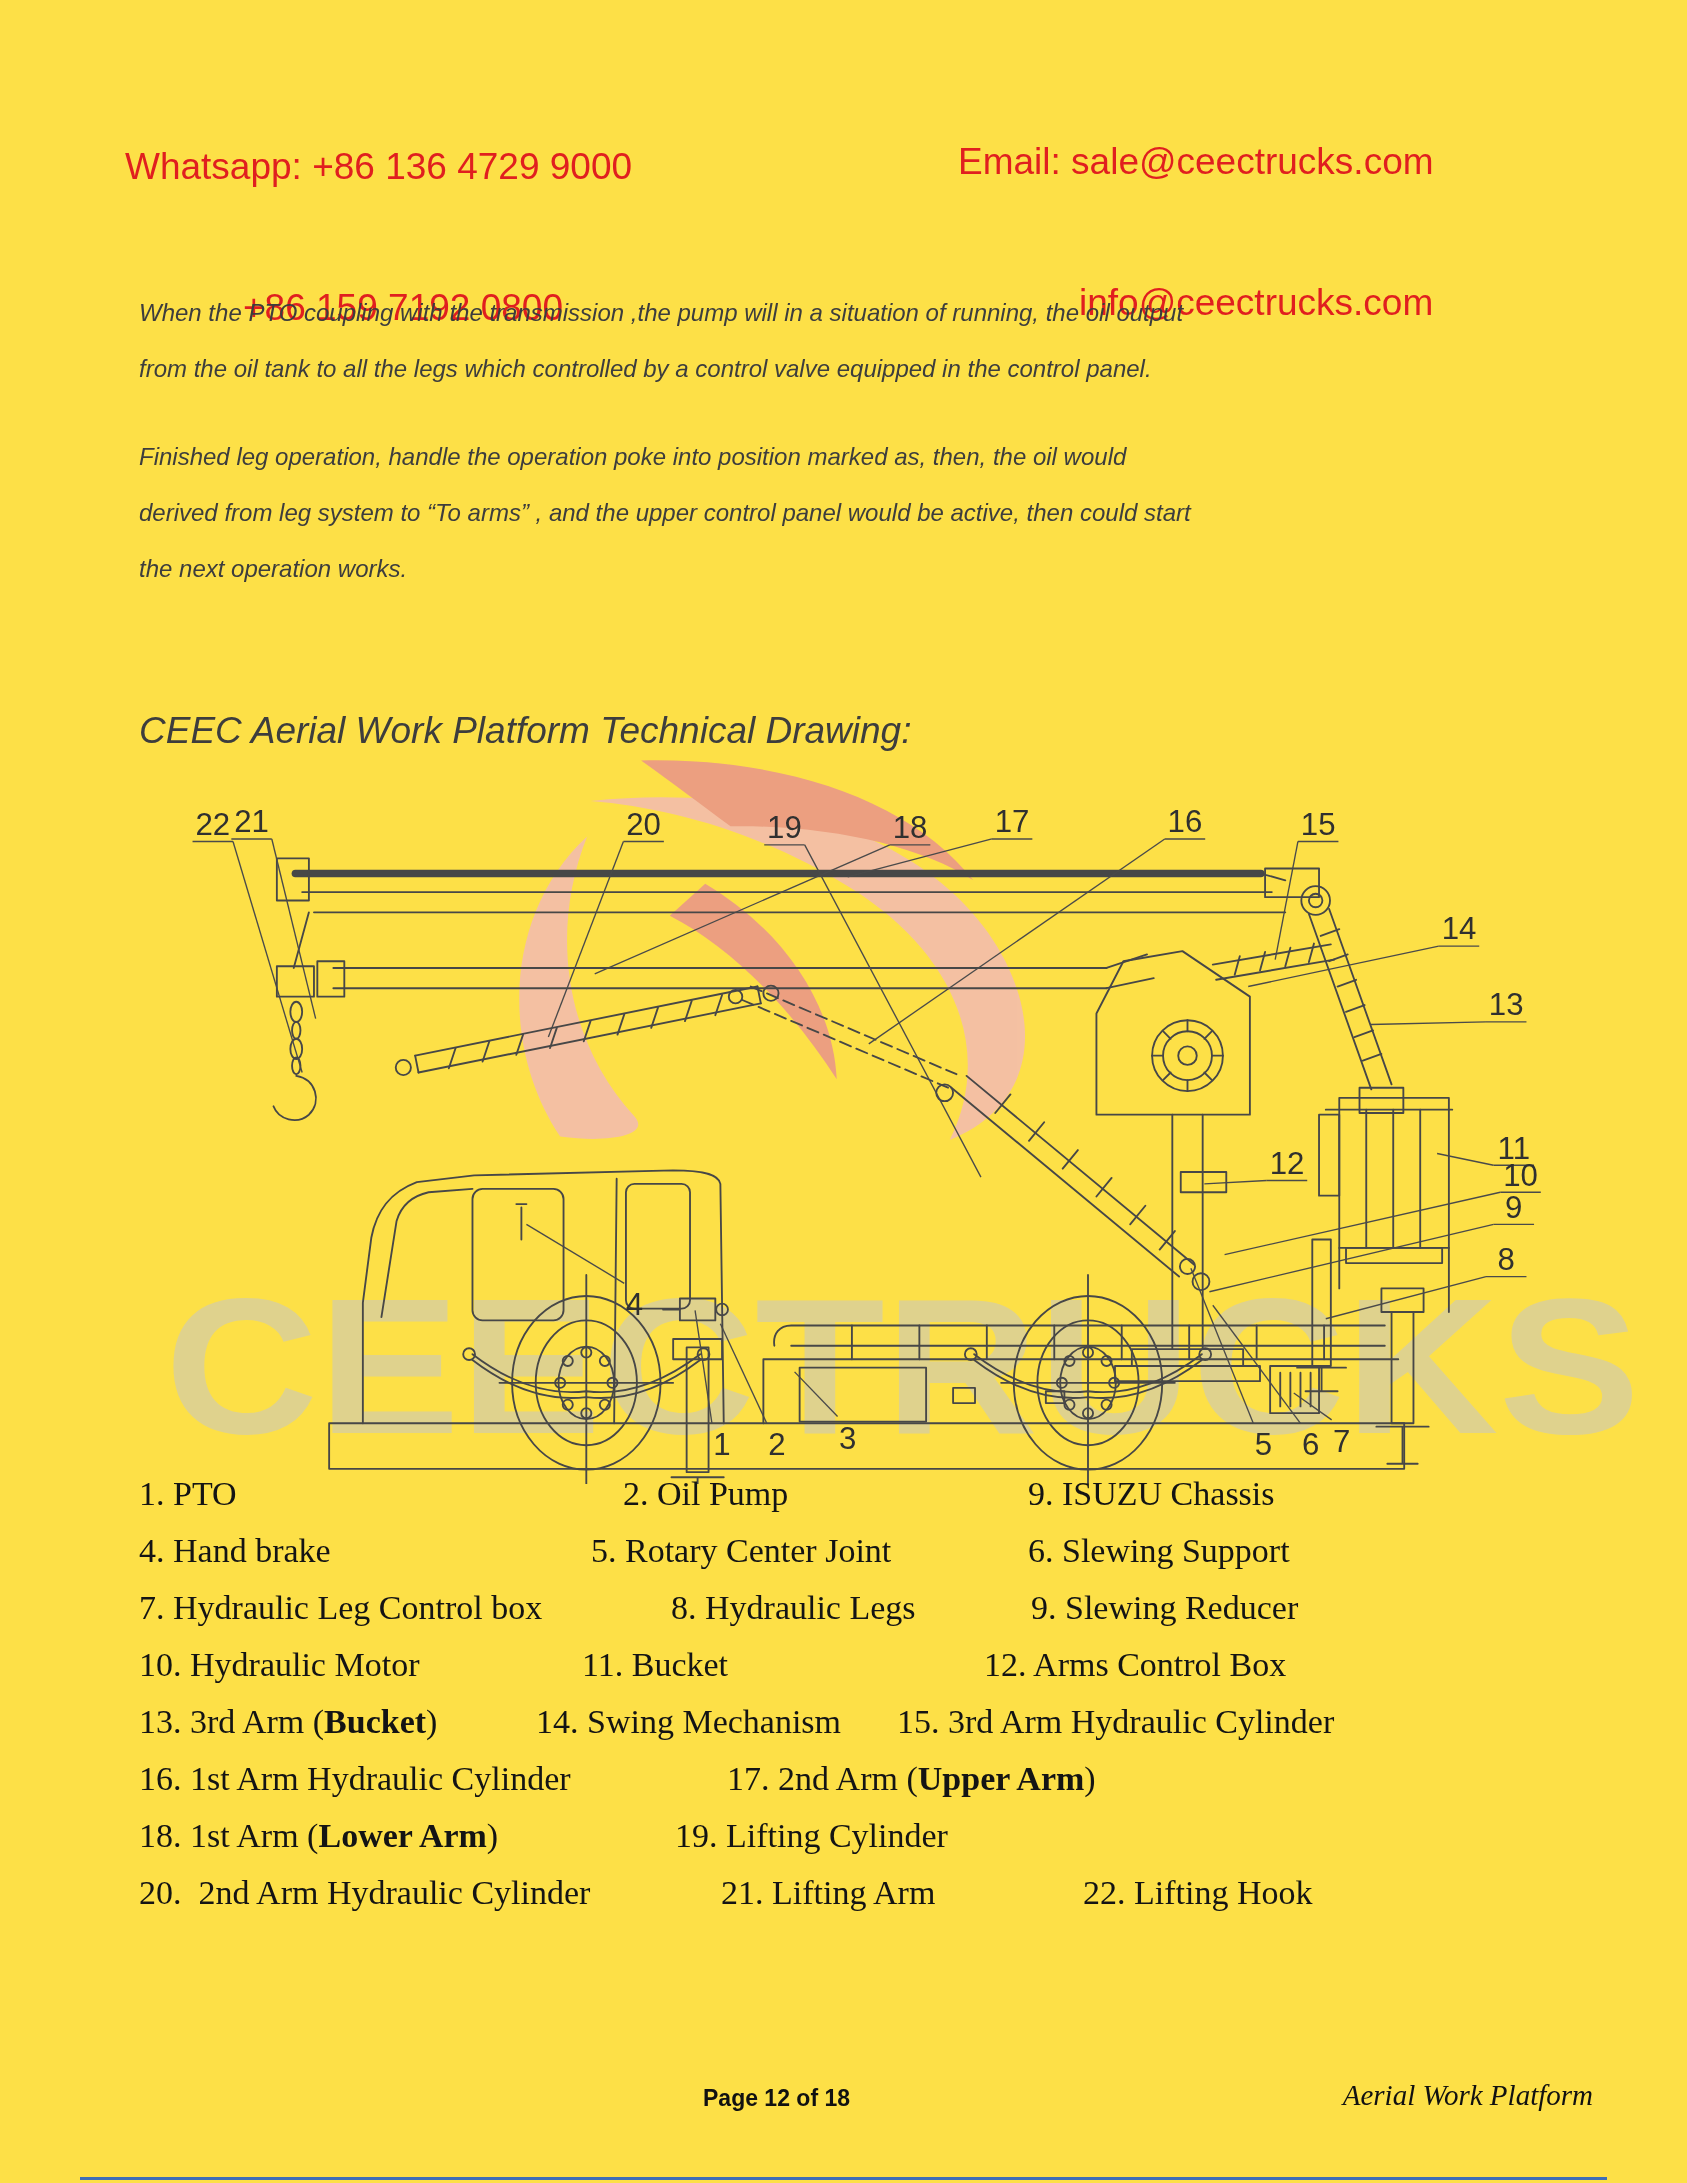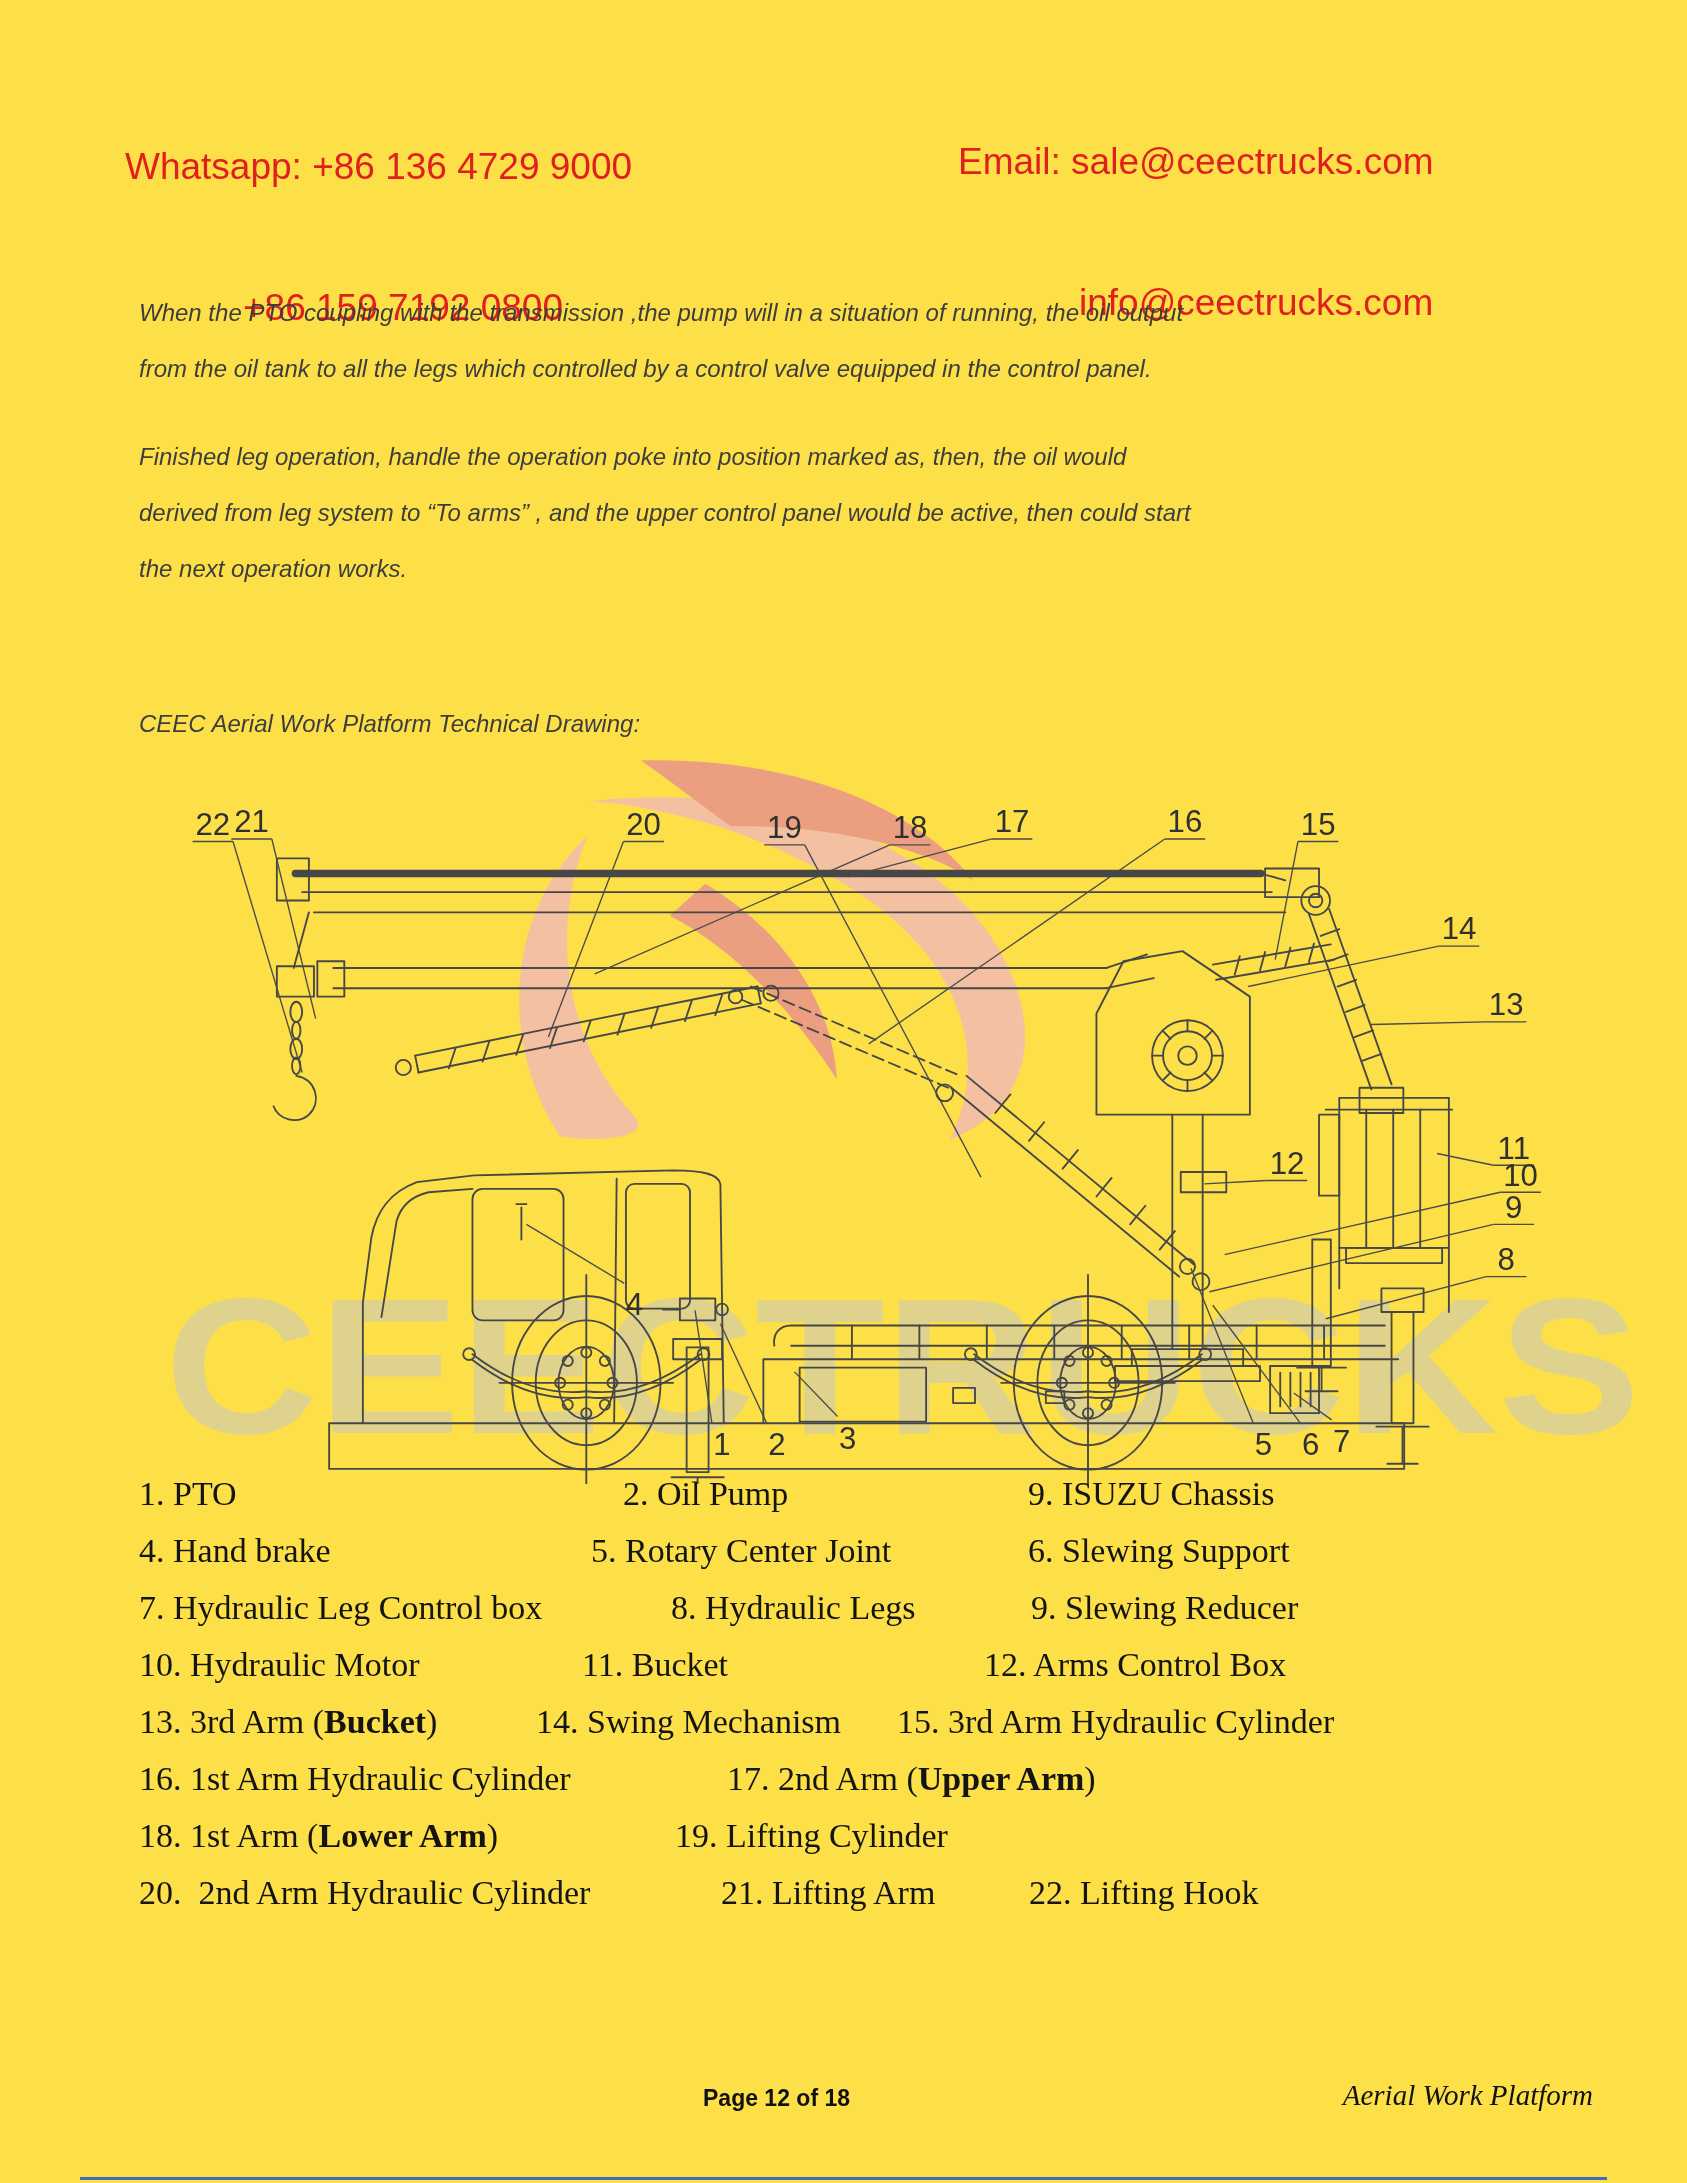--- a/index.html
+++ b/index.html
@@ -9,21 +9,21 @@
   .hdr{position:absolute;color:var(--accent,#e01f1f);font-size:37px;line-height:47px;white-space:pre;}
   .hdr-left{left:125px;top:49px;}
   .hdr-right{left:958px;top:44px;}
   .hdr .indent{padding-left:118px;}
   .hdr-right .indent{padding-left:121px;}
   
   #paras{position:absolute;left:139px;top:285px;width:1426px;color:#3d3d3d;
          font-style:italic;font-size:24px;}
   .pline{line-height:56px;white-space:nowrap;}
   .para + .para{margin-top:32px;}
-  .drawing-title{position:absolute;left:139px;top:710px;color:#3d3d3d;font-style:italic;font-size:24px;}
+  .drawing-title{position:absolute;left:139px;top:710px;color:#3d3d3d;font-style:italic;font-size:37px;}
   
   svg.drawing{position:absolute;left:118px;top:742px;}
   .art{stroke:#474747;stroke-width:2.2;fill:none;stroke-linecap:round;stroke-linejoin:round;}
   .wm{font-family:"Liberation Sans",sans-serif;font-weight:bold;fill:var(--watermark,#c7c7c7);opacity:.55;}
   #callouts text{font-family:"Liberation Sans",sans-serif;font-size:37px;fill:#303030;text-anchor:middle;}
   #callouts line,#callouts polyline{stroke:#4a4a4a;stroke-width:1.6;fill:none;}
   
   #parts{position:absolute;left:0;top:1475px;width:1687px;color:#141414;
          font-family:"Liberation Serif",serif;font-size:34px;}
   .prow{position:relative;height:57px;}
@@ -316,21 +316,21 @@
         <span class="pitem" style="left: 139px;">16. 1st Arm Hydraulic Cylinder</span>
         <span class="pitem" style="left: 727px;">17. 2nd Arm (<b>Upper Arm</b>)</span>
       </div>
       <div class="prow">
         <span class="pitem" style="left: 139px;">18. 1st Arm (<b>Lower Arm</b>)</span>
         <span class="pitem" style="left: 675px;">19. Lifting Cylinder</span>
       </div>
       <div class="prow">
         <span class="pitem" style="left: 139px;">20.  2nd Arm Hydraulic Cylinder</span>
         <span class="pitem" style="left: 721px;">21. Lifting Arm</span>
-        <span class="pitem" style="left: 1029px;">22. Lifting Hook</span>
+        <span class="pitem" style="left: 1083px;">22. Lifting Hook</span>
       </div>
     </div>
 
   <div class="footer-page">Page 12 of  18</div>
   <div class="footer-title">Aerial Work Platform</div>
   <div class="bottom-rule"></div>
 </div>
 
 
 </body></html>

